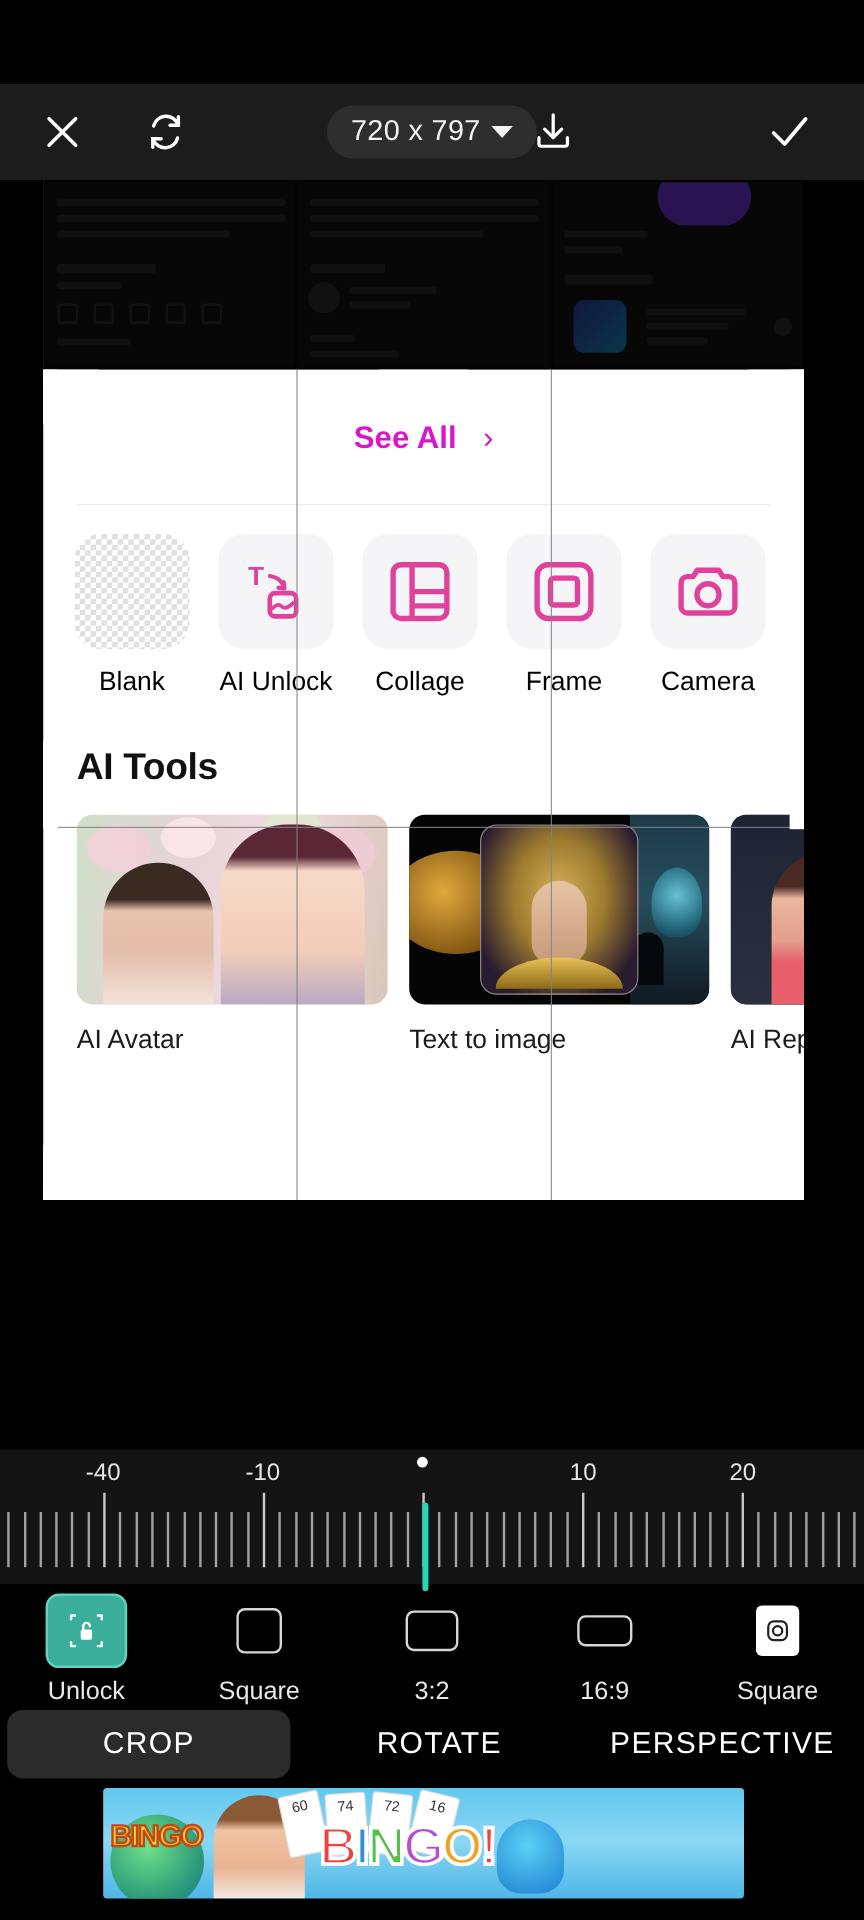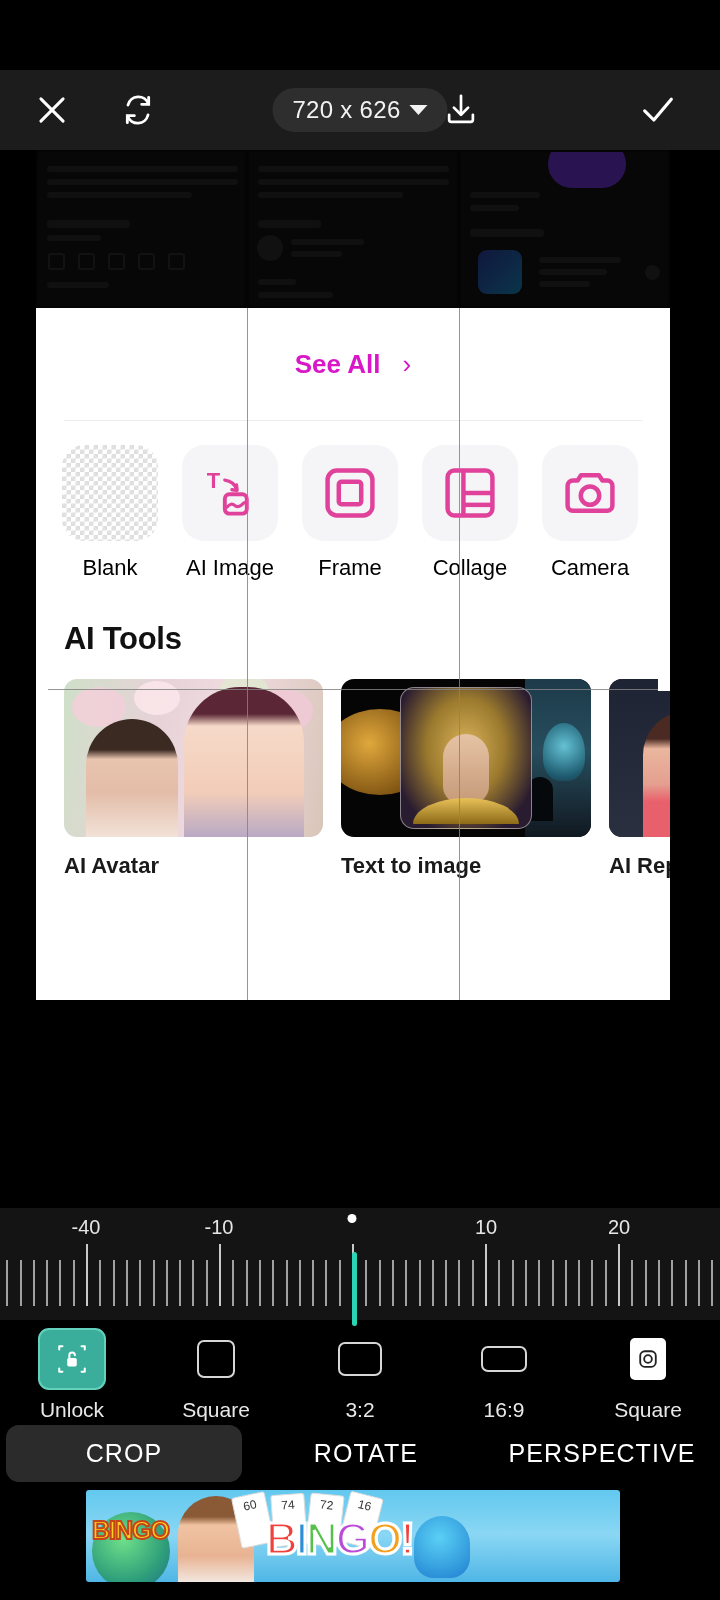--- a/index.html
+++ b/index.html
@@ -84,21 +84,21 @@
       linear-gradient(45deg,#dedede 25%,transparent 25%,transparent 75%,#dedede 75%);
     background-size:9px 9px;
     background-position:0 0, 4.5px 4.5px;
     background-color:#fff;
   }
   .tool-lab { text-align:center; font-size:22px; color:#000000; margin-top:14px; white-space:nowrap; }
 
   .ai-head { font-size:31px; font-weight:700; color:#111; padding:40px 0 0 28px; letter-spacing:-.3px; }
 
   .ai-row { display:flex; gap:18px; padding:22px 0 0 28px; }
-  .ai-card { flex:0 0 auto;font-weight:bold; }
+  .ai-card { flex:0 0 auto; }
   .ai-thumb { height:158px; border-radius:13px; overflow:hidden; position:relative; }
   .ai-lab { font-size:22px; color:#1a1a1a; margin-top:16px; white-space:nowrap; }
 
   
   .art-avatar { width:259px; background:linear-gradient(100deg,#cfe0c8 0%,#e7d2d8 35%,#f0dbe0 60%,#d9c6b9 100%); }
   .art-avatar .leaf { position:absolute; border-radius:50%; }
   .art-avatar .photo-f {
     position:absolute; left:22px; bottom:0; width:92px; height:118px;
     background:linear-gradient(180deg,#3a2a22 0%,#3a2a22 26%,#e8c3ae 34%,#e3bda8 62%,#f2e2d8 100%);
     border-radius:46px 46px 0 0;
@@ -246,21 +246,21 @@
     <div class="tb-icon tb-reset">
       <svg width="40" height="40" viewBox="0 0 24 24" fill="none" stroke="#fff" stroke-width="1.7" stroke-linecap="round">
         <path d="M6 9 A6.4 6.4 0 0 1 18.2 8.2"></path>
           <polyline points="18.4,4.4 18.4,8.6 14.2,8.6"></polyline>
         <path d="M18 15 A6.4 6.4 0 0 1 5.8 15.8"></path>
           <polyline points="5.6,19.6 5.6,15.4 9.8,15.4"></polyline>
       </svg>
     </div>
 
     <div class="size-pill">
-      <span>720 x 626</span>
+      <span>720 x 797</span>
       <span class="caret"></span>
     </div>
 
     <div class="tb-icon tb-download">
       <svg width="38" height="38" viewBox="0 0 24 24" fill="none" stroke="#fff" stroke-width="1.7" stroke-linecap="round" stroke-linejoin="round">
         <line x1="12" y1="3" x2="12" y2="14.5"></line>
           <polyline points="7.5,10.5 12,15 16.5,10.5"></polyline>
         <path d="M4.5 15v3.2a1.3 1.3 0 0 0 1.3 1.3h12.4a1.3 1.3 0 0 0 1.3-1.3V15"></path>
       </svg>
     </div>
@@ -349,43 +349,43 @@
           <div class="tool">
             <div class="tool-ico">
               <svg width="62" height="62" viewBox="0 0 48 48" fill="none" stroke="#e0429b" stroke-width="3" stroke-linecap="round" stroke-linejoin="round">
                 <text x="6" y="20" font-size="17" font-weight="700" fill="#e0429b" stroke="none" font-family="Liberation Sans, sans-serif">T</text>
                 <path d="M20 14 q7 1 9 7" stroke-width="2.6"></path>
                 <polyline points="25.5,21.5 29.5,22 29,17.8" stroke-width="2.6"></polyline>
                 <rect x="20" y="25" width="17" height="15" rx="3.4"></rect>
                 <path d="M21.6 35 q3.4-4 6-1.4 2.6 2.6 7.4-2.2" stroke-width="2.4"></path>
               </svg>
             </div>
-            <div class="tool-lab">AI Image</div>
-          </div>
-
-          <div class="tool">
-            <div class="tool-ico">
-              <svg width="58" height="58" viewBox="0 0 44 44" fill="none" stroke="#e0429b" stroke-width="3.4" stroke-linejoin="round">
-                <rect x="5" y="5" width="34" height="34" rx="7"></rect>
-                <rect x="13.5" y="13.5" width="17" height="17" rx="2"></rect>
-              </svg>
-            </div>
-            <div class="tool-lab">Frame</div>
+            <div class="tool-lab">AI Unlock</div>
           </div>
 
           <div class="tool">
             <div class="tool-ico">
               <svg width="58" height="58" viewBox="0 0 44 44" fill="none" stroke="#e0429b" stroke-width="3.4" stroke-linejoin="round">
                 <rect x="5" y="5" width="34" height="34" rx="5"></rect>
                 <line x1="17" y1="5" x2="17" y2="39"></line>
                 <line x1="17" y1="22" x2="39" y2="22"></line>
                 <line x1="17" y1="31" x2="39" y2="31"></line>
               </svg>
             </div>
             <div class="tool-lab">Collage</div>
+          </div>
+
+          <div class="tool">
+            <div class="tool-ico">
+              <svg width="58" height="58" viewBox="0 0 44 44" fill="none" stroke="#e0429b" stroke-width="3.4" stroke-linejoin="round">
+                <rect x="5" y="5" width="34" height="34" rx="7"></rect>
+                <rect x="13.5" y="13.5" width="17" height="17" rx="2"></rect>
+              </svg>
+            </div>
+            <div class="tool-lab">Frame</div>
           </div>
 
           <div class="tool">
             <div class="tool-ico">
               <svg width="58" height="58" viewBox="0 0 44 44" fill="none" stroke="#e0429b" stroke-width="3.4" stroke-linejoin="round">
                 <path d="M5 16.5a4 4 0 0 1 4-4h3.6l2.6-4h13.6l2.6 4H35a4 4 0 0 1 4 4v15a4 4 0 0 1-4 4H9a4 4 0 0 1-4-4z"></path>
                 <circle cx="22" cy="24" r="7"></circle>
               </svg>
             </div>
             <div class="tool-lab">Camera</div>

